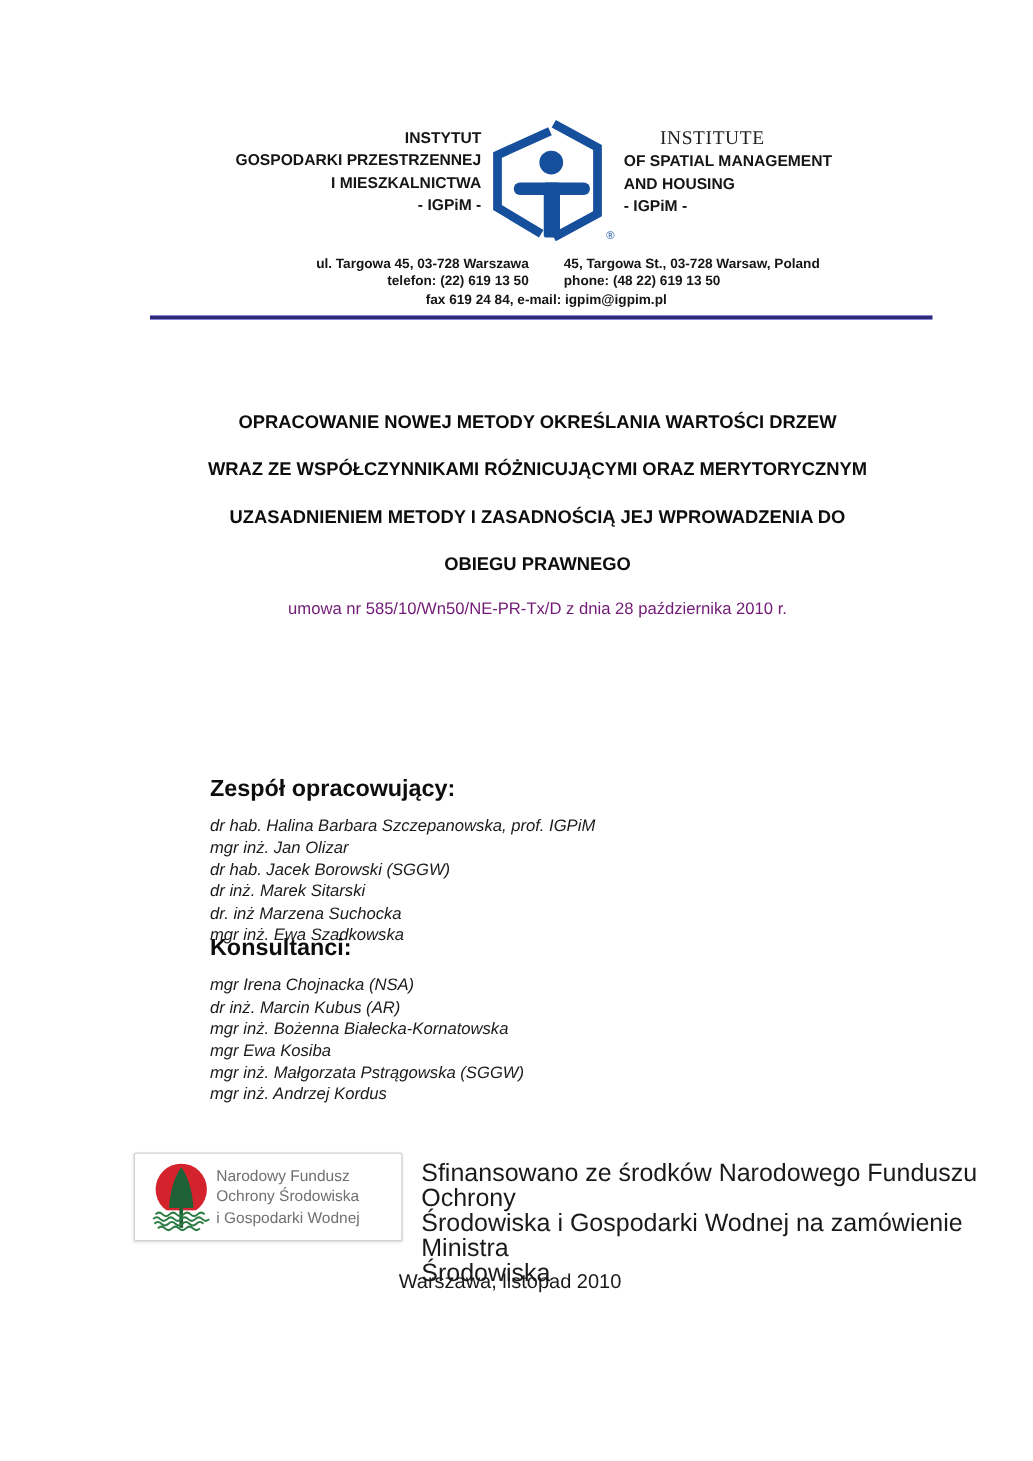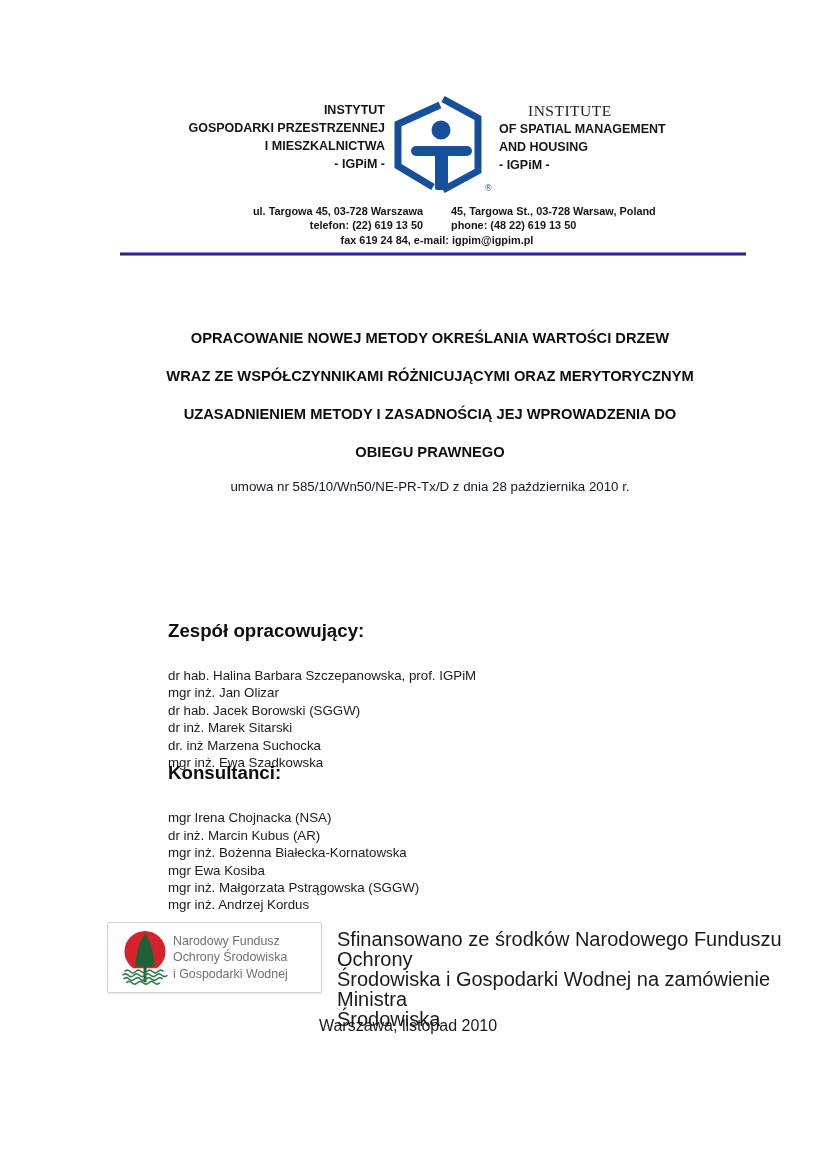--- a/index.html
+++ b/index.html
@@ -30,26 +30,26 @@
   .addr-pl{flex:1;text-align:right;white-space:nowrap;}
   .addr-en{flex:1;text-align:left;white-space:nowrap;}
   .addr-center{text-align:center;}
   .rule{
     position:absolute;top:252px;left:120px;width:626px;height:4px;
     background:linear-gradient(to bottom,#8a85d8 0 25%,#2d2a78 25% 75%,#8a85d8 75% 100%);
   }
   
   .title-block{position:absolute;top:319px;left:34px;width:792px;text-align:center;}
   .title-line{font-weight:bold;font-size:14.7px;line-height:38px;white-space:nowrap;color:#0d0d0d;}
-  .contract{font-size:13.3px;line-height:32px;color:#0f172a;}
+  .contract{font-size:13.3px;line-height:32px;color:#701a75;}
   
   .people{position:absolute;left:168px;top:618px;font-size:13.3px;line-height:17.4px;color:#1a1a1a;}
   .people-heading{font-weight:bold;font-size:18.7px;line-height:26px;color:#0d0d0d;}
   .people-heading.second{margin-top:-11px;}
-  .member-list{margin-top:23px;}
+  .member-list{margin-top:8px;font-style:italic;}
   
   .fund-box{
     position:absolute;left:107px;top:922px;width:215px;height:71px;box-sizing:border-box;
     border:1px solid #d2d2d2;border-radius:2px;background:#ffffff;
     box-shadow:0 1px 2px rgba(0,0,0,.10);
     display:flex;align-items:center;padding-left:9px;
   }
   .fund-box-text{color:#6f7072;font-size:12.4px;line-height:16.5px;}
   .fund-statement{position:absolute;left:337px;top:929px;font-size:20px;line-height:20px;color:#1a1a1a;}
   .place-date{position:absolute;top:1017px;left:0;width:816px;text-align:center;font-size:16px;color:#1a1a1a;}

